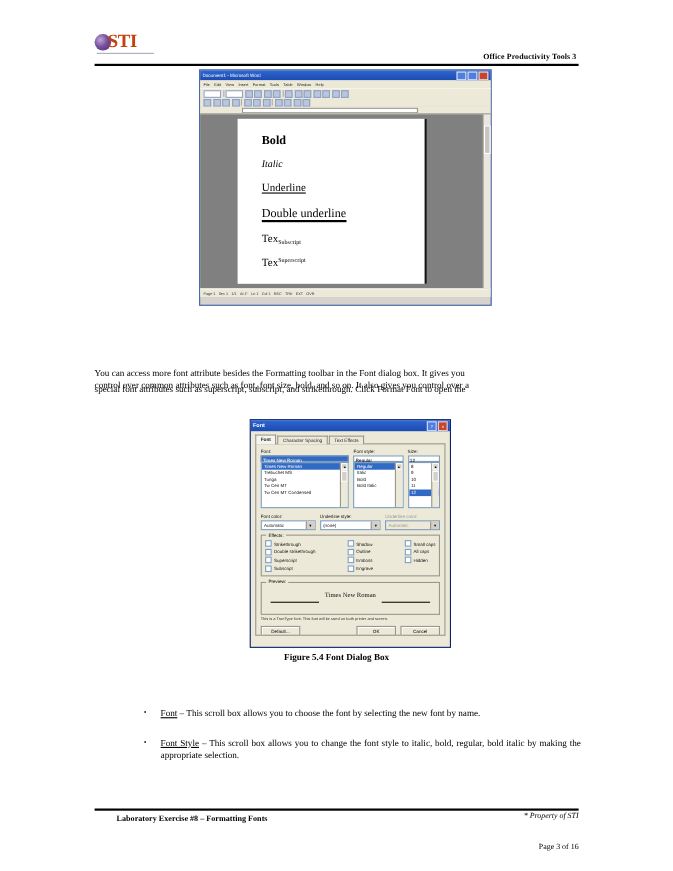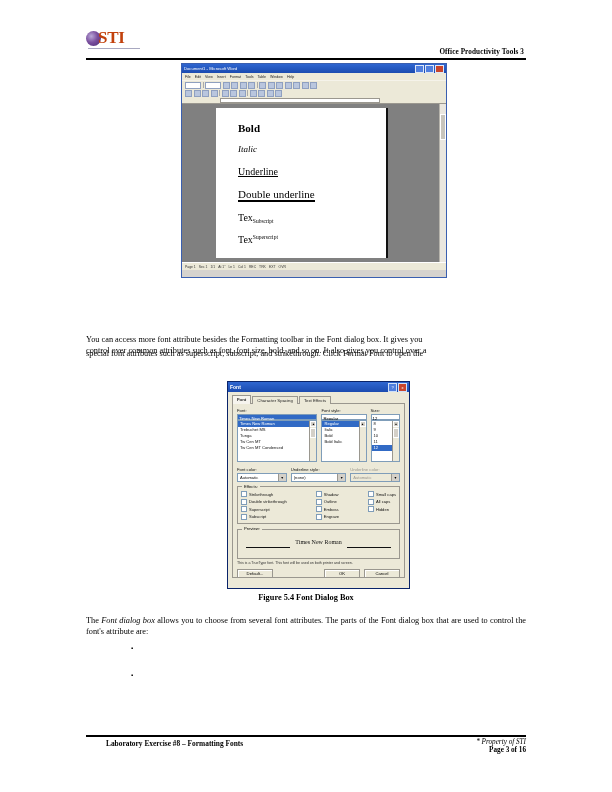--- a/index.html
+++ b/index.html
@@ -116,21 +116,21 @@
   .bul{position:absolute;left:146px;width:382px;font-size:8.3px;line-height:11px;text-align:justify;}
   .bdot{position:absolute;left:131px;font-size:6px;}
   .u{text-decoration:underline;}
   .i{font-style:italic;}
 
   
   .ftr-rule{position:absolute;left:86px;top:735px;width:440px;height:2px;background:#000;}
   .ftr-l{position:absolute;left:86px;top:739px;font-size:7.4px;font-weight:bold;padding-left:20px;}
   .ftr-r{position:absolute;right:86px;top:738px;text-align:right;font-size:7.2px;}
   .ftr-r .a{font-style:italic;}
-  .ftr-r .b{font-weight:bold;display:block;}
+  .ftr-r .b{font-weight:normal;display:block;margin-top:20px;}
 </style>
 </head>
 <body>
 
 <div class="page">
 
   <div class="logo">
     <div class="logo-mark"></div>
     <div class="logo-text">STI</div>
     <div class="logo-rule"></div>
@@ -378,25 +378,26 @@
           <div class="btn">Default...</div>
           <div class="btn ok">OK</div>
           <div class="btn">Cancel</div>
         </div>
       </div>
     </div>
   </div>
 
   <div class="cap" style="top:593px">Figure 5.4 Font Dialog Box</div>
 
-  <div class="p col" style="top:615px"><span>The </span><span class="i">Font dialog box</span><span> allows you to choose from several font attributes.   The parts of the Font dialog box that are used to control the font's attribute are:</span></div>
 
   <div class="bdot" style="top:645px">▪</div>
+  <div class="bul" style="top:643px"><span class="u">Font</span><span> – This scroll box allows you to choose the font by selecting the new font by name.</span></div>
 
   <div class="bdot" style="top:672px">▪</div>
+  <div class="bul" style="top:670px"><span class="u">Font Style</span><span> – This scroll box allows you to change the font style to italic, bold, regular, bold italic by making the appropriate selection.</span></div>
 
   <div class="ftr-rule"></div>
   <div class="ftr-l">Laboratory Exercise #8 – Formatting Fonts</div>
   <div class="ftr-r">
     <span class="a">* Property of STI</span>
     <span class="b">Page 3 of 16</span>
   </div>
 
 </div>
 

